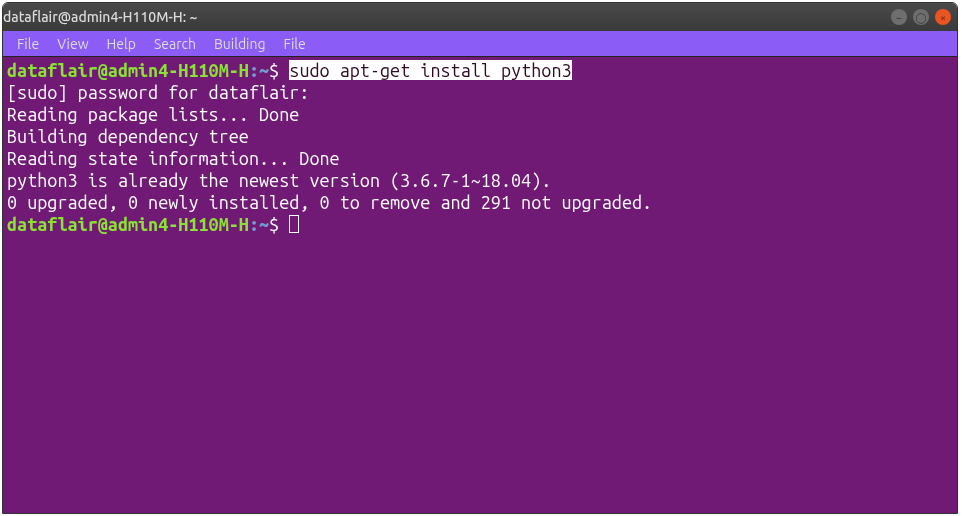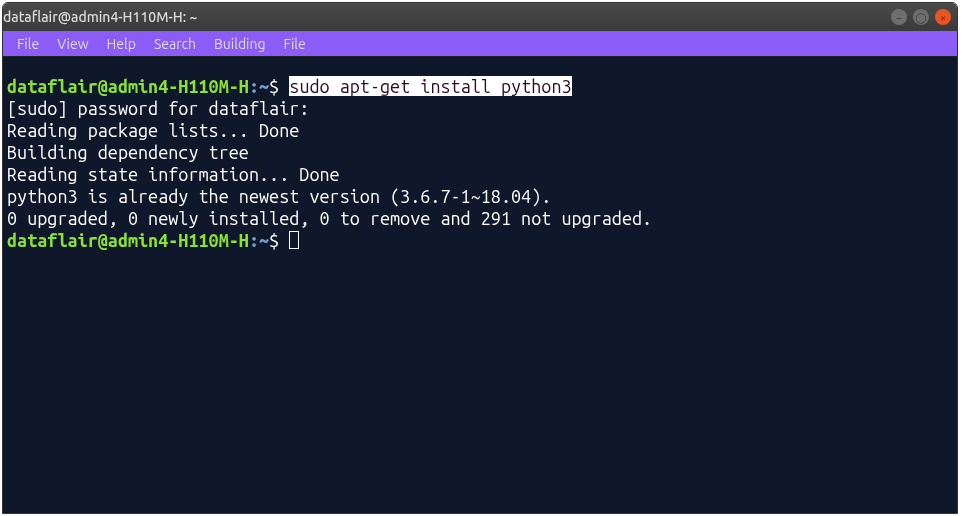--- a/index.html
+++ b/index.html
@@ -61,22 +61,22 @@
   border-bottom: 1px solid #222;
 }
 .menu-item {
   color: #ddd;
   font-size: 14px;
   padding: 2px 8px;
   cursor: pointer;
 }
 .terminal {
   flex: 1;
-  background: #0f172a;
-  padding: 18px 4px;
+  background: #701a75;
+  padding: 2px 4px;
   font-family: "Ubuntu Mono", "DejaVu Sans Mono", monospace;
   font-size: 18px;
   line-height: 22px;
   color: #ffffff;
   white-space: pre;
   overflow: hidden;
 }
 .prompt-user { color: #8ae234; font-weight: bold; }
 .prompt-path { color: #729fcf; font-weight: bold; }
 .cmd-highlight { background: #ffffff; color: #300a24; }

